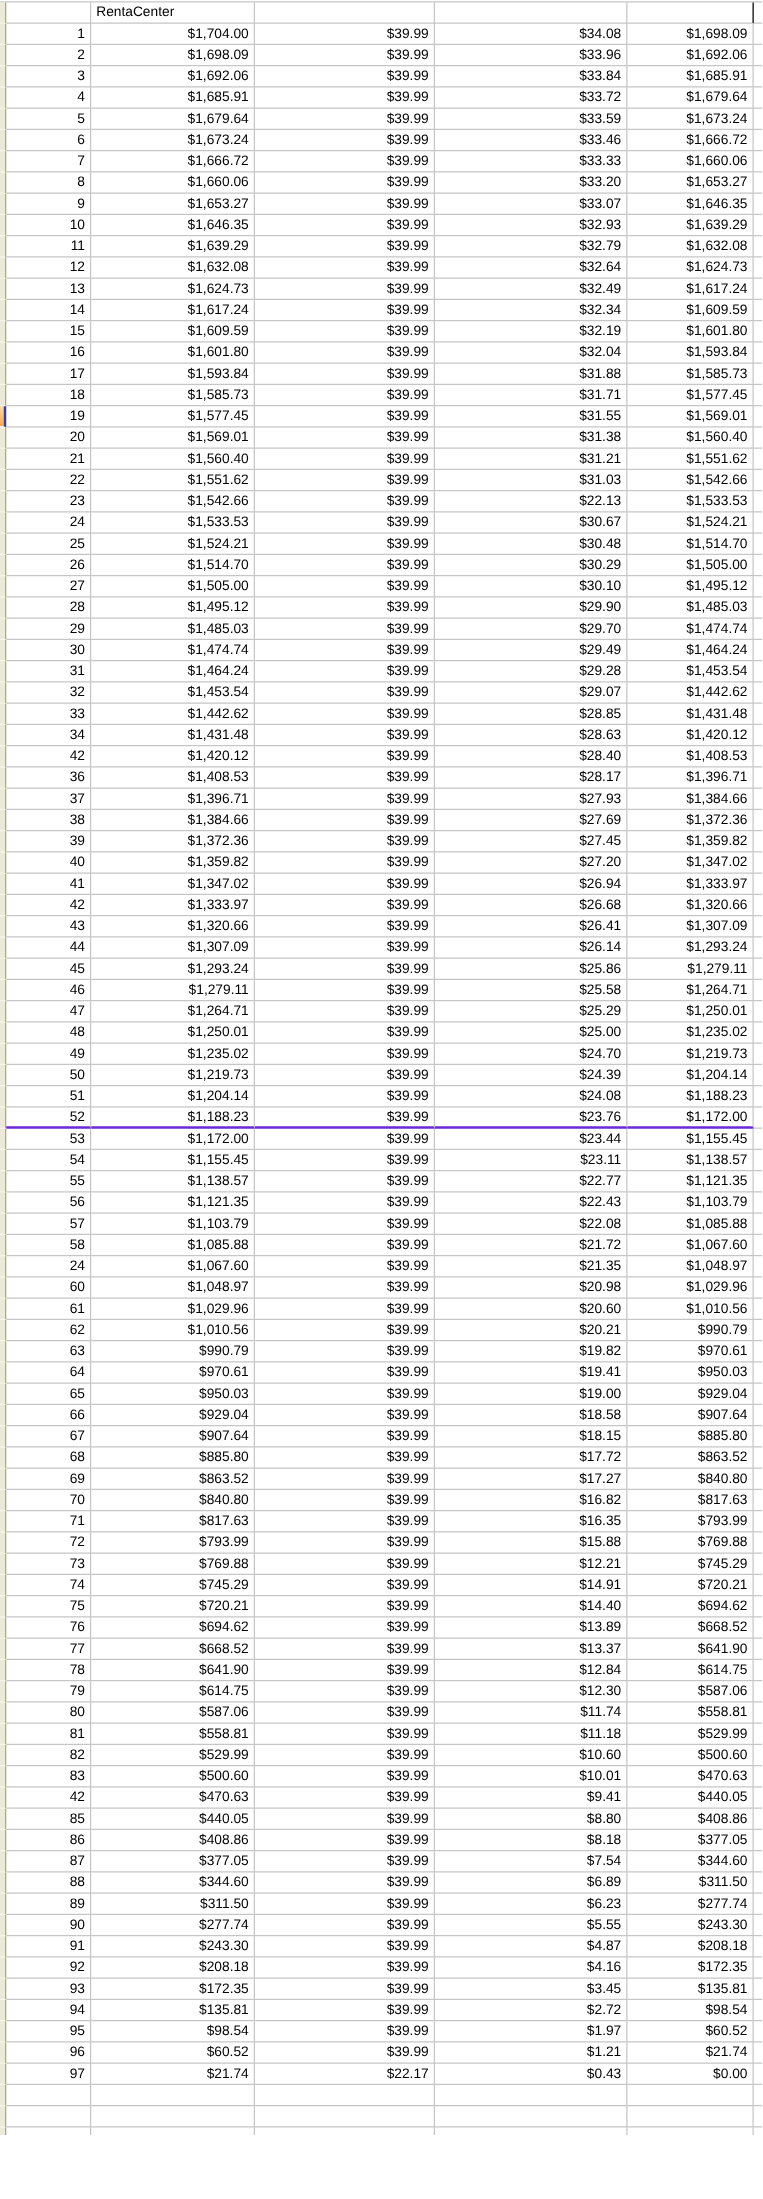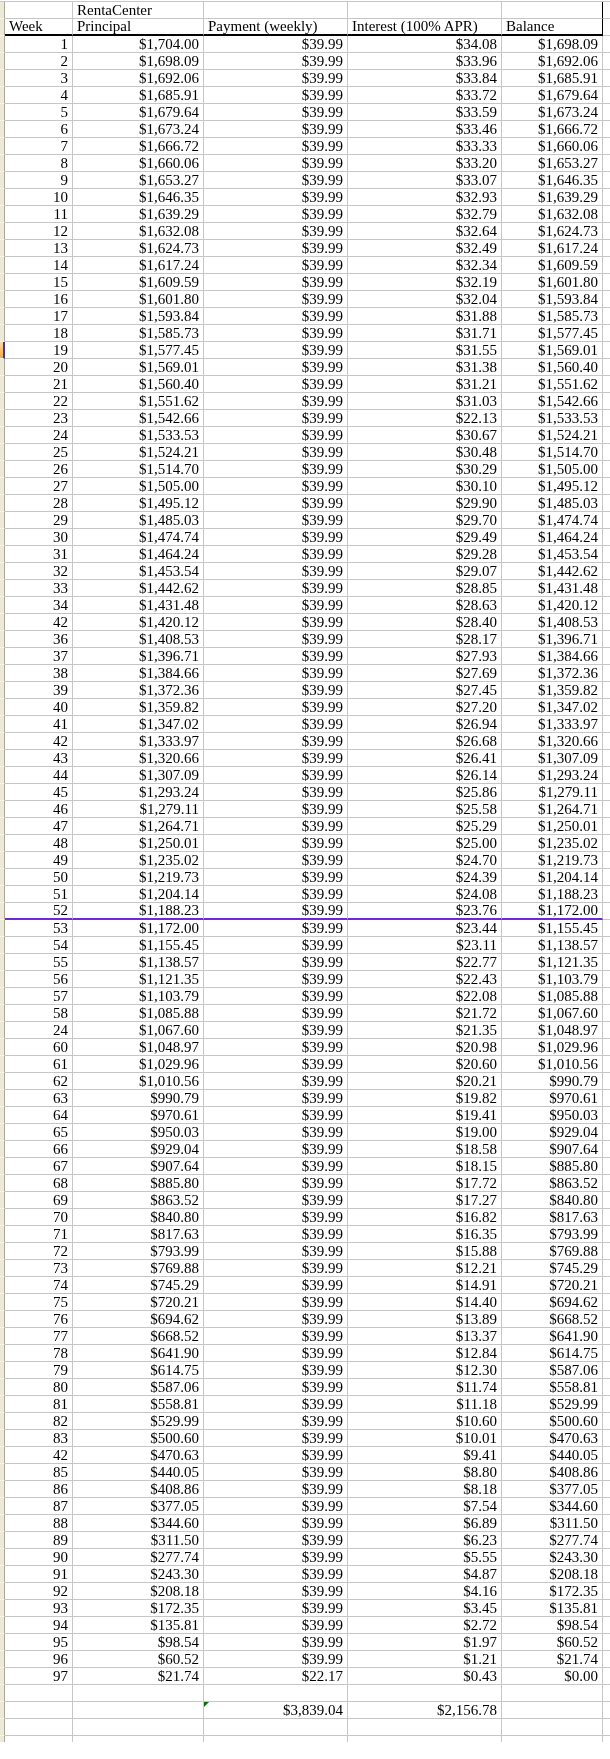--- a/index.html
+++ b/index.html
@@ -1,17 +1,17 @@
 <!DOCTYPE html>
 <html><head>
 <meta charset="utf-8">
 <style>
   html,body{margin:0;padding:0;background:#fff;}
   .sheet{position:relative;width:610px;height:1759px;background:#fff;overflow:hidden;
-         font-family:Liberation Serif, serif;font-size:15px;color:#000;}
+         font-family:Liberation Sans, sans-serif;font-size:11px;color:#000;}
   .spacer{height:1px;border-bottom:1px solid #c6c6c6;}
   .row{display:flex;height:17px;}
   .row-cut{height:6px;}
   .c{box-sizing:border-box;height:100%;display:flex;align-items:center;overflow:hidden;
      white-space:nowrap;border-right:1px solid #c6c6c6;border-bottom:1px solid #c6c6c6;}
   .sliver{width:5px;background:#ece9d8;border-right-color:#aba893;border-bottom-color:#f7f5ec;}
   .sliver.sel{background:linear-gradient(180deg,#fdd9a3,#f6a94a);border-right:2px solid #3a3a9e;}
   .week{width:68px;}
   .principal{width:131px;}
   .payment{width:144px;}
@@ -43,29 +43,20 @@
   <div class="row trow">
     <div class="c sliver"></div>
     <div class="c week"></div>
     <div class="c principal left">RentaCenter</div>
     <div class="c payment"></div>
     <div class="c interest"></div>
     <div class="c balance"></div>
     <div class="c extra"></div>
   </div>
 
-  <div class="row hrow">
-    <div class="c sliver"></div>
-    <div class="c week left">Week</div>
-    <div class="c principal left">Principal</div>
-    <div class="c payment left">Payment (weekly)</div>
-    <div class="c interest left">Interest (100% APR)</div>
-    <div class="c balance left">Balance</div>
-    <div class="c extra"></div>
-  </div>
 
   <div>
       <div class="row">
       <div class="c sliver"></div>
       <div class="c week num">1</div>
       <div class="c principal num">$1,704.00</div>
       <div class="c payment num">$39.99</div>
       <div class="c interest num">$34.08</div>
       <div class="c balance num">$1,698.09</div>
       <div class="c extra"></div>
@@ -940,32 +931,20 @@
     <div class="c sliver"></div>
     <div class="c week"></div>
     <div class="c principal"></div>
     <div class="c payment"></div>
     <div class="c interest"></div>
     <div class="c balance"></div>
     <div class="c extra"></div>
   </div>
 
 
-  <div class="row">
-    <div class="c sliver"></div>
-    <div class="c week"></div>
-    <div class="c principal"></div>
-    <div class="c payment num valcell">
-      <span class="tri"></span>
-      <span>$3,839.04</span>
-    </div>
-    <div class="c interest num">$2,156.78</div>
-    <div class="c balance"></div>
-    <div class="c extra"></div>
-  </div>
 
   <div class="row">
     <div class="c sliver"></div>
     <div class="c week"></div>
     <div class="c principal"></div>
     <div class="c payment"></div>
     <div class="c interest"></div>
     <div class="c balance"></div>
     <div class="c extra"></div>
   </div>

